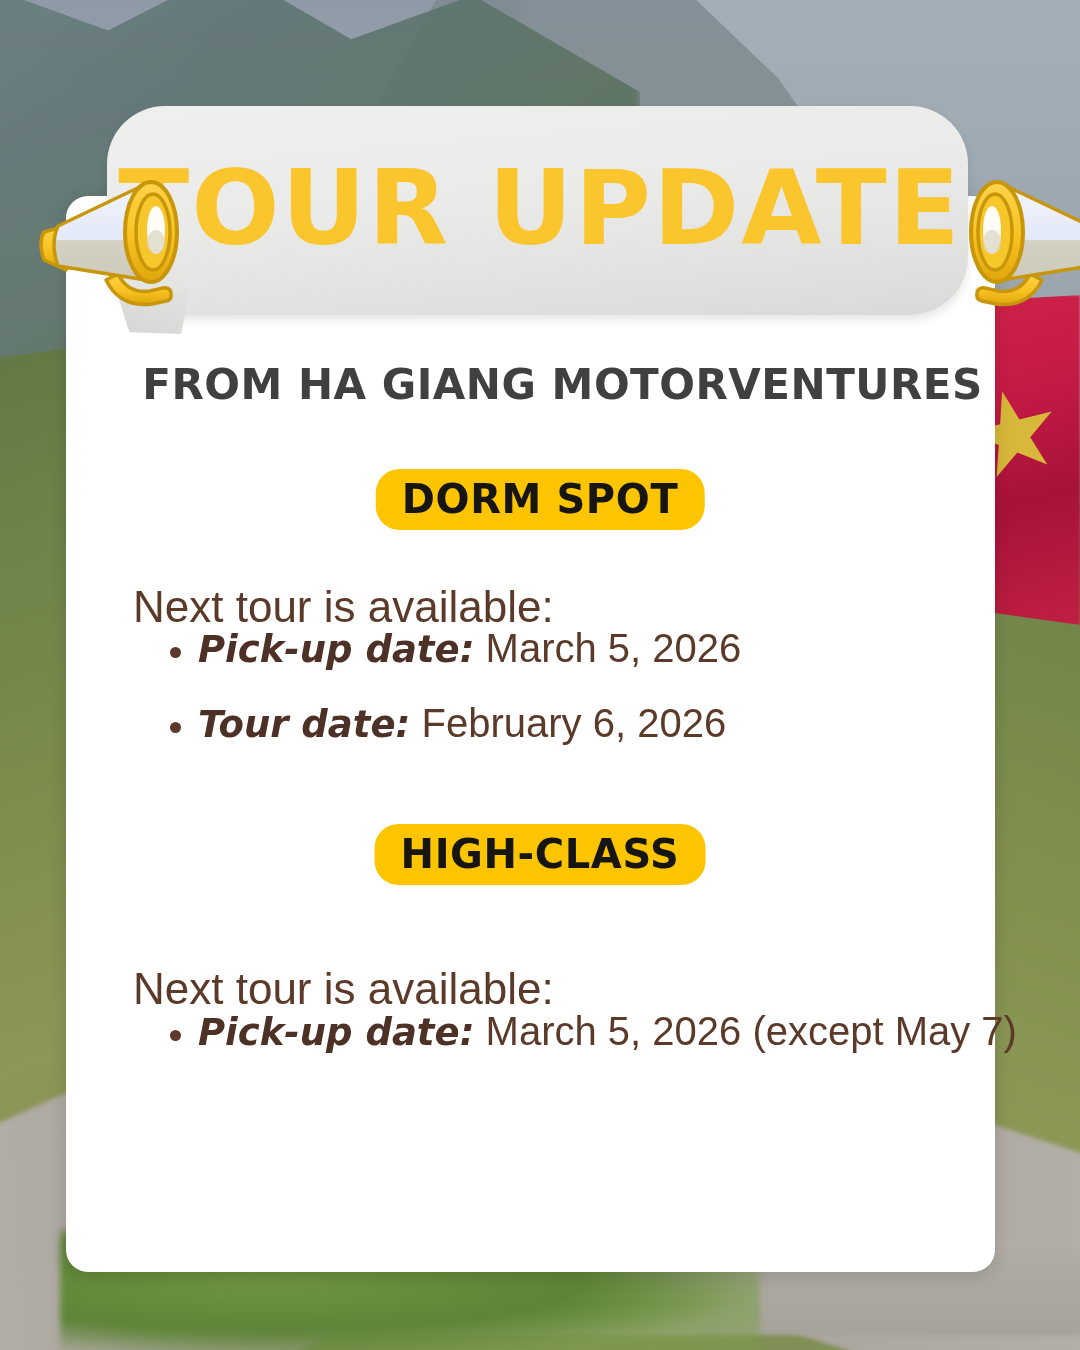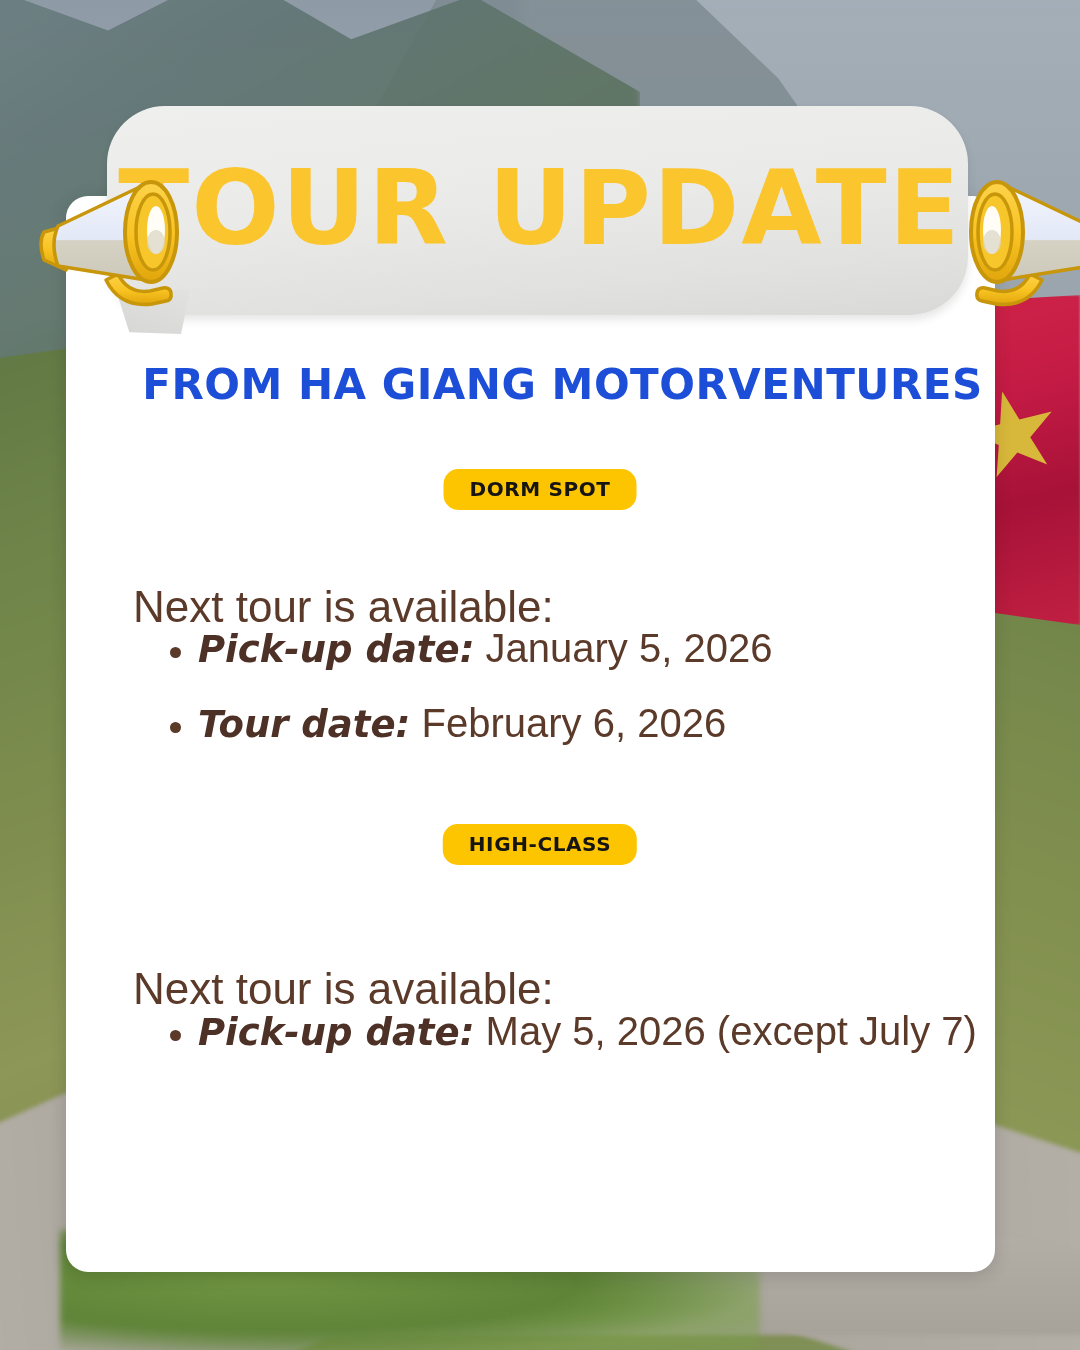--- a/index.html
+++ b/index.html
@@ -140,31 +140,31 @@
   .mega-right { left: 920px; top: 160px; transform: scaleX(-1); }
 
   
   .from-line {
     position: absolute; left: 66px; top: 360px; width: 993px;
     text-align: center;
     font-family: "DejaVu Sans", sans-serif;
     font-weight: 700;
     font-size: 42px;
     letter-spacing: .5px;
-    color: #1d4ed8;
+    color: #404040;
     white-space: nowrap;
   }
 
   .badge {
     position: absolute;
     background: #fdc500;
-    border-radius: 15px;
+    border-radius: 24px;
     font-family: "DejaVu Sans", sans-serif;
     font-weight: 700;
-    font-size: 20px;
+    font-size: 40px;
     letter-spacing: .6px;
     color: #171511;
     padding: 10px 26px 11px 26px;
     line-height: 1;
     white-space: nowrap;
   }
   .badge-dorm { left: 50%; top: 469px; transform: translateX(-50%); }
   .badge-high { left: 50%; top: 824px; transform: translateX(-50%); }
 
   .lead {
@@ -277,30 +277,30 @@
 
 <div class="from-line">FROM HA GIANG MOTORVENTURES</div>
 
 <div class="badge badge-dorm">DORM SPOT</div>
 
 <div class="lead lead-1">Next tour is available:</div>
 
 <ul class="bullets bullets-1">
   <li>
     <span class="lbl">Pick-up date:</span>
-    <span class="val">January 5, 2026</span>
+    <span class="val">March 5, 2026</span>
   </li>
   <li>
     <span class="lbl">Tour date:</span>
     <span class="val">February 6, 2026</span>
   </li>
 </ul>
 
 <div class="badge badge-high">HIGH-CLASS</div>
 
 <div class="lead lead-2">Next tour is available:</div>
 
 <ul class="bullets bullets-2">
   <li>
     <span class="lbl">Pick-up date:</span>
-    <span class="val">May 5, 2026 (except July 7)</span>
+    <span class="val">March 5, 2026 (except May 7)</span>
   </li>
 </ul>
 
 </body></html>

